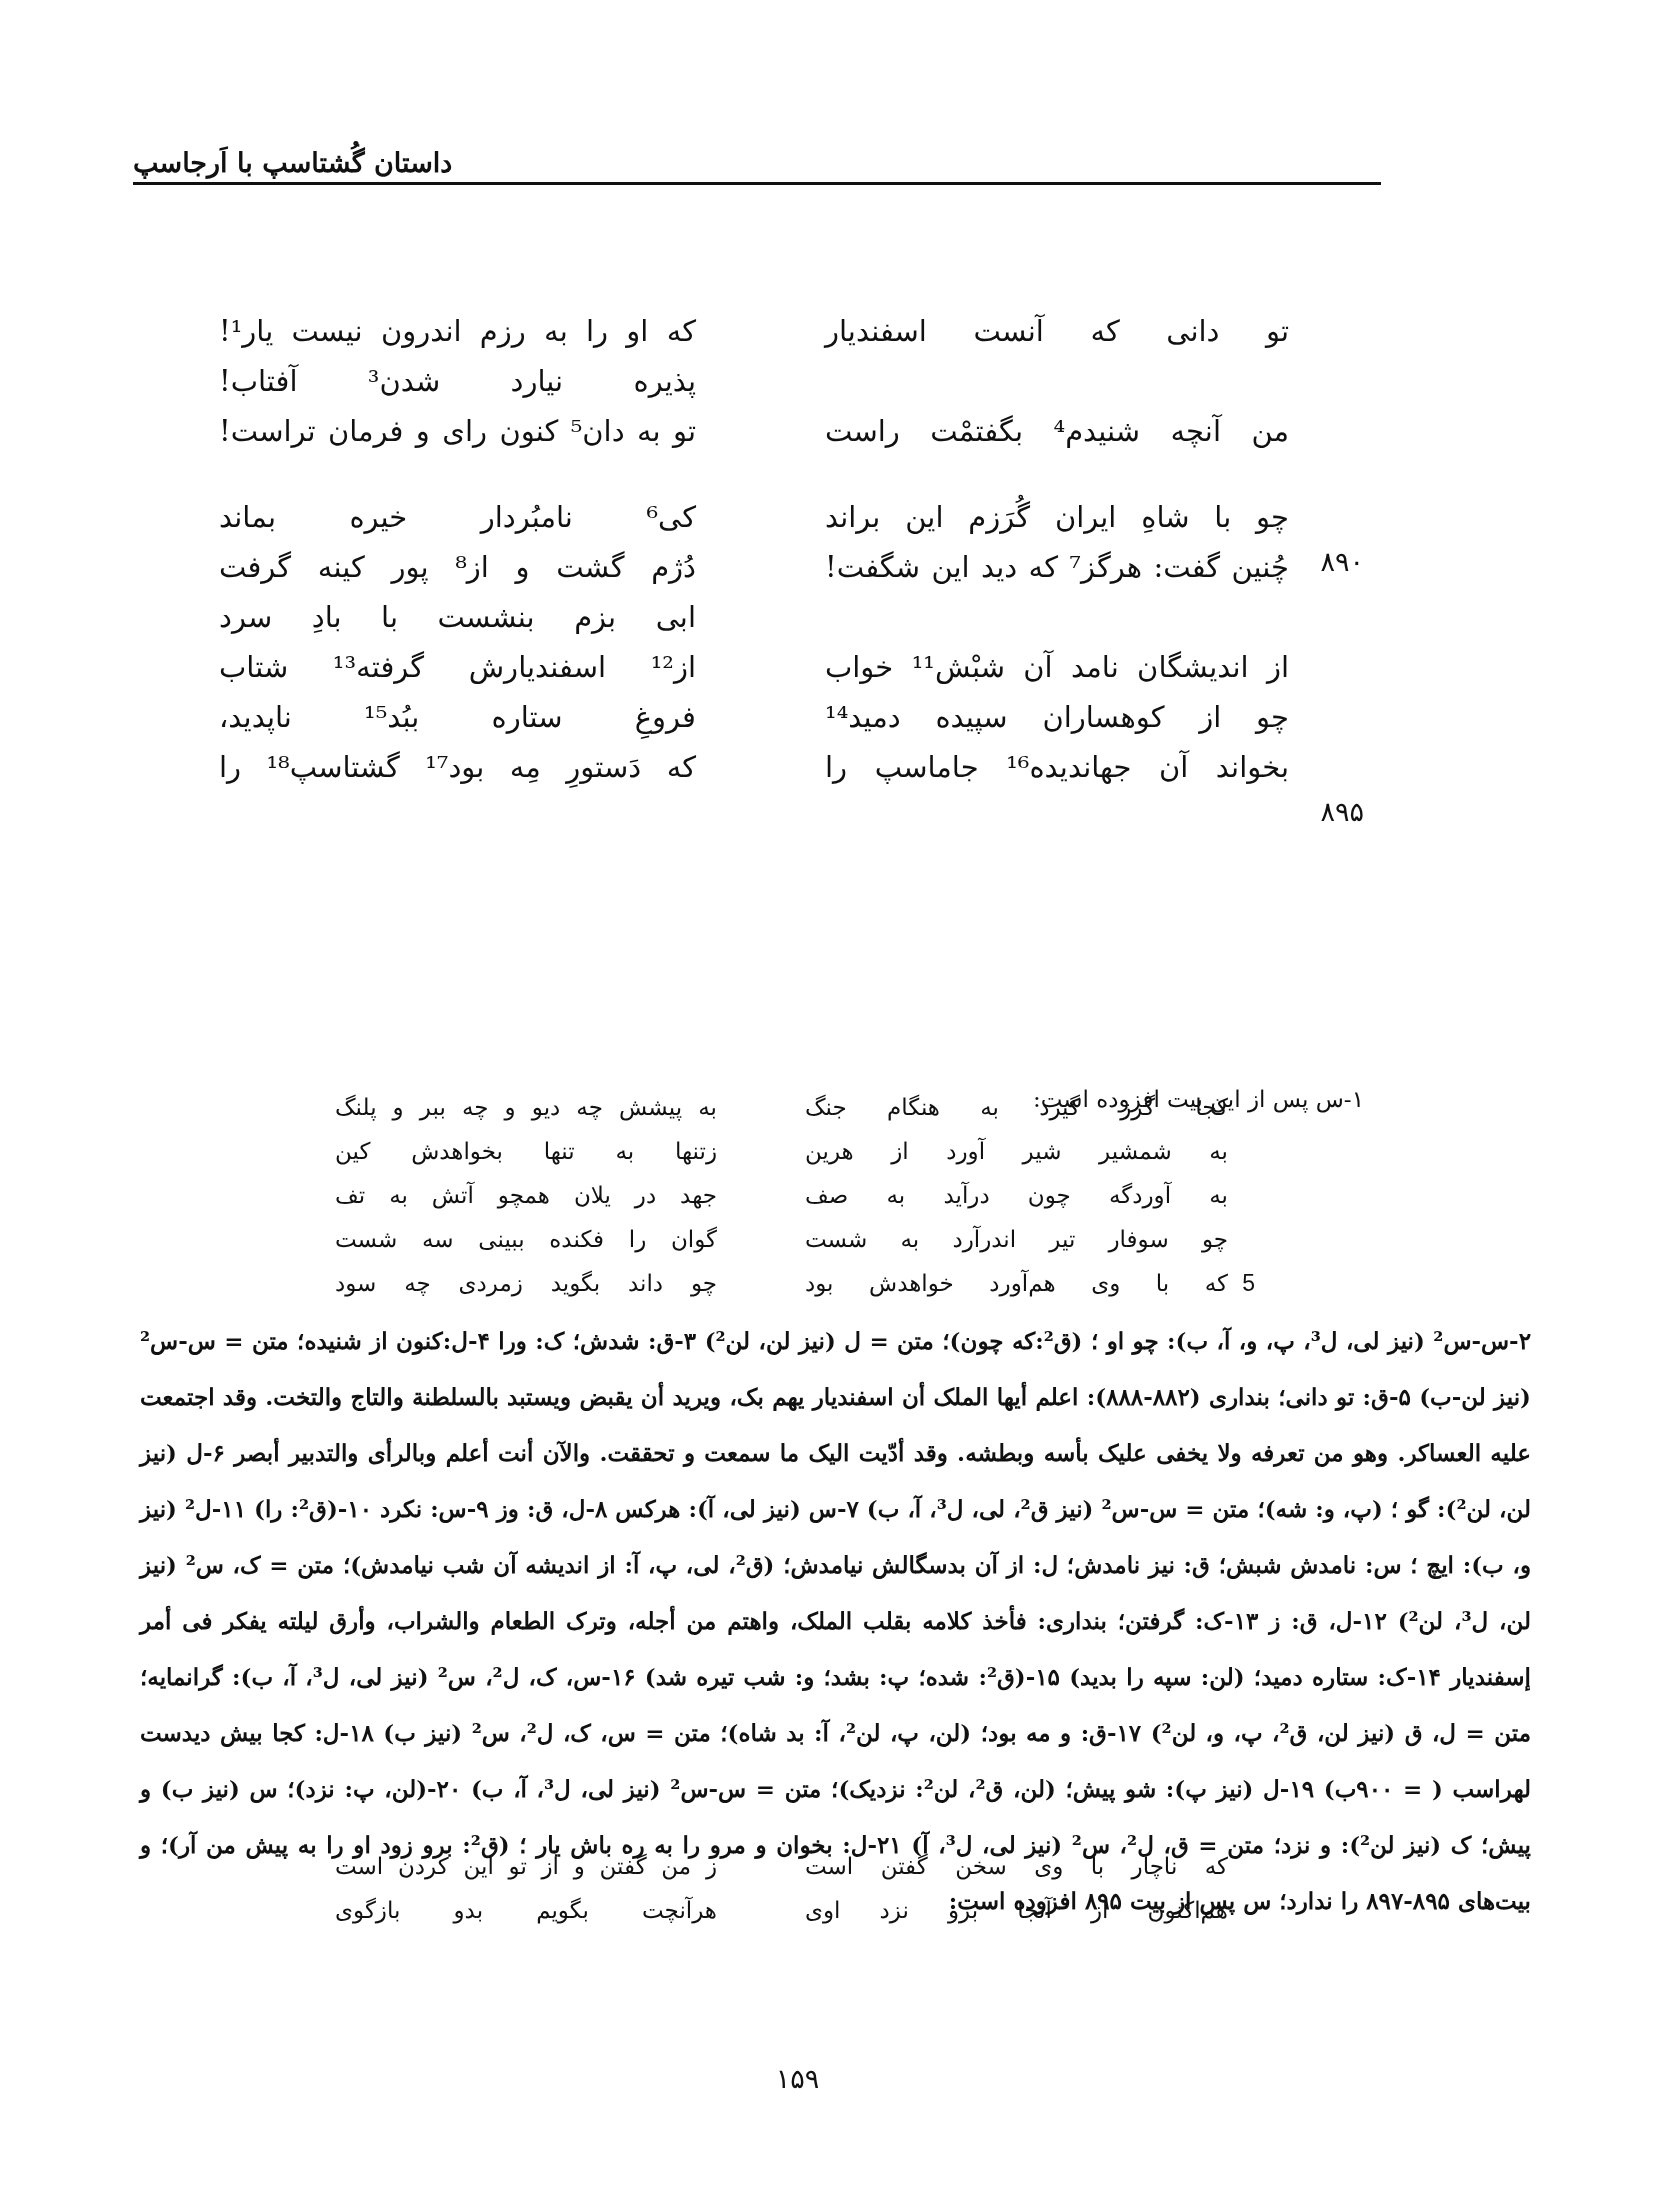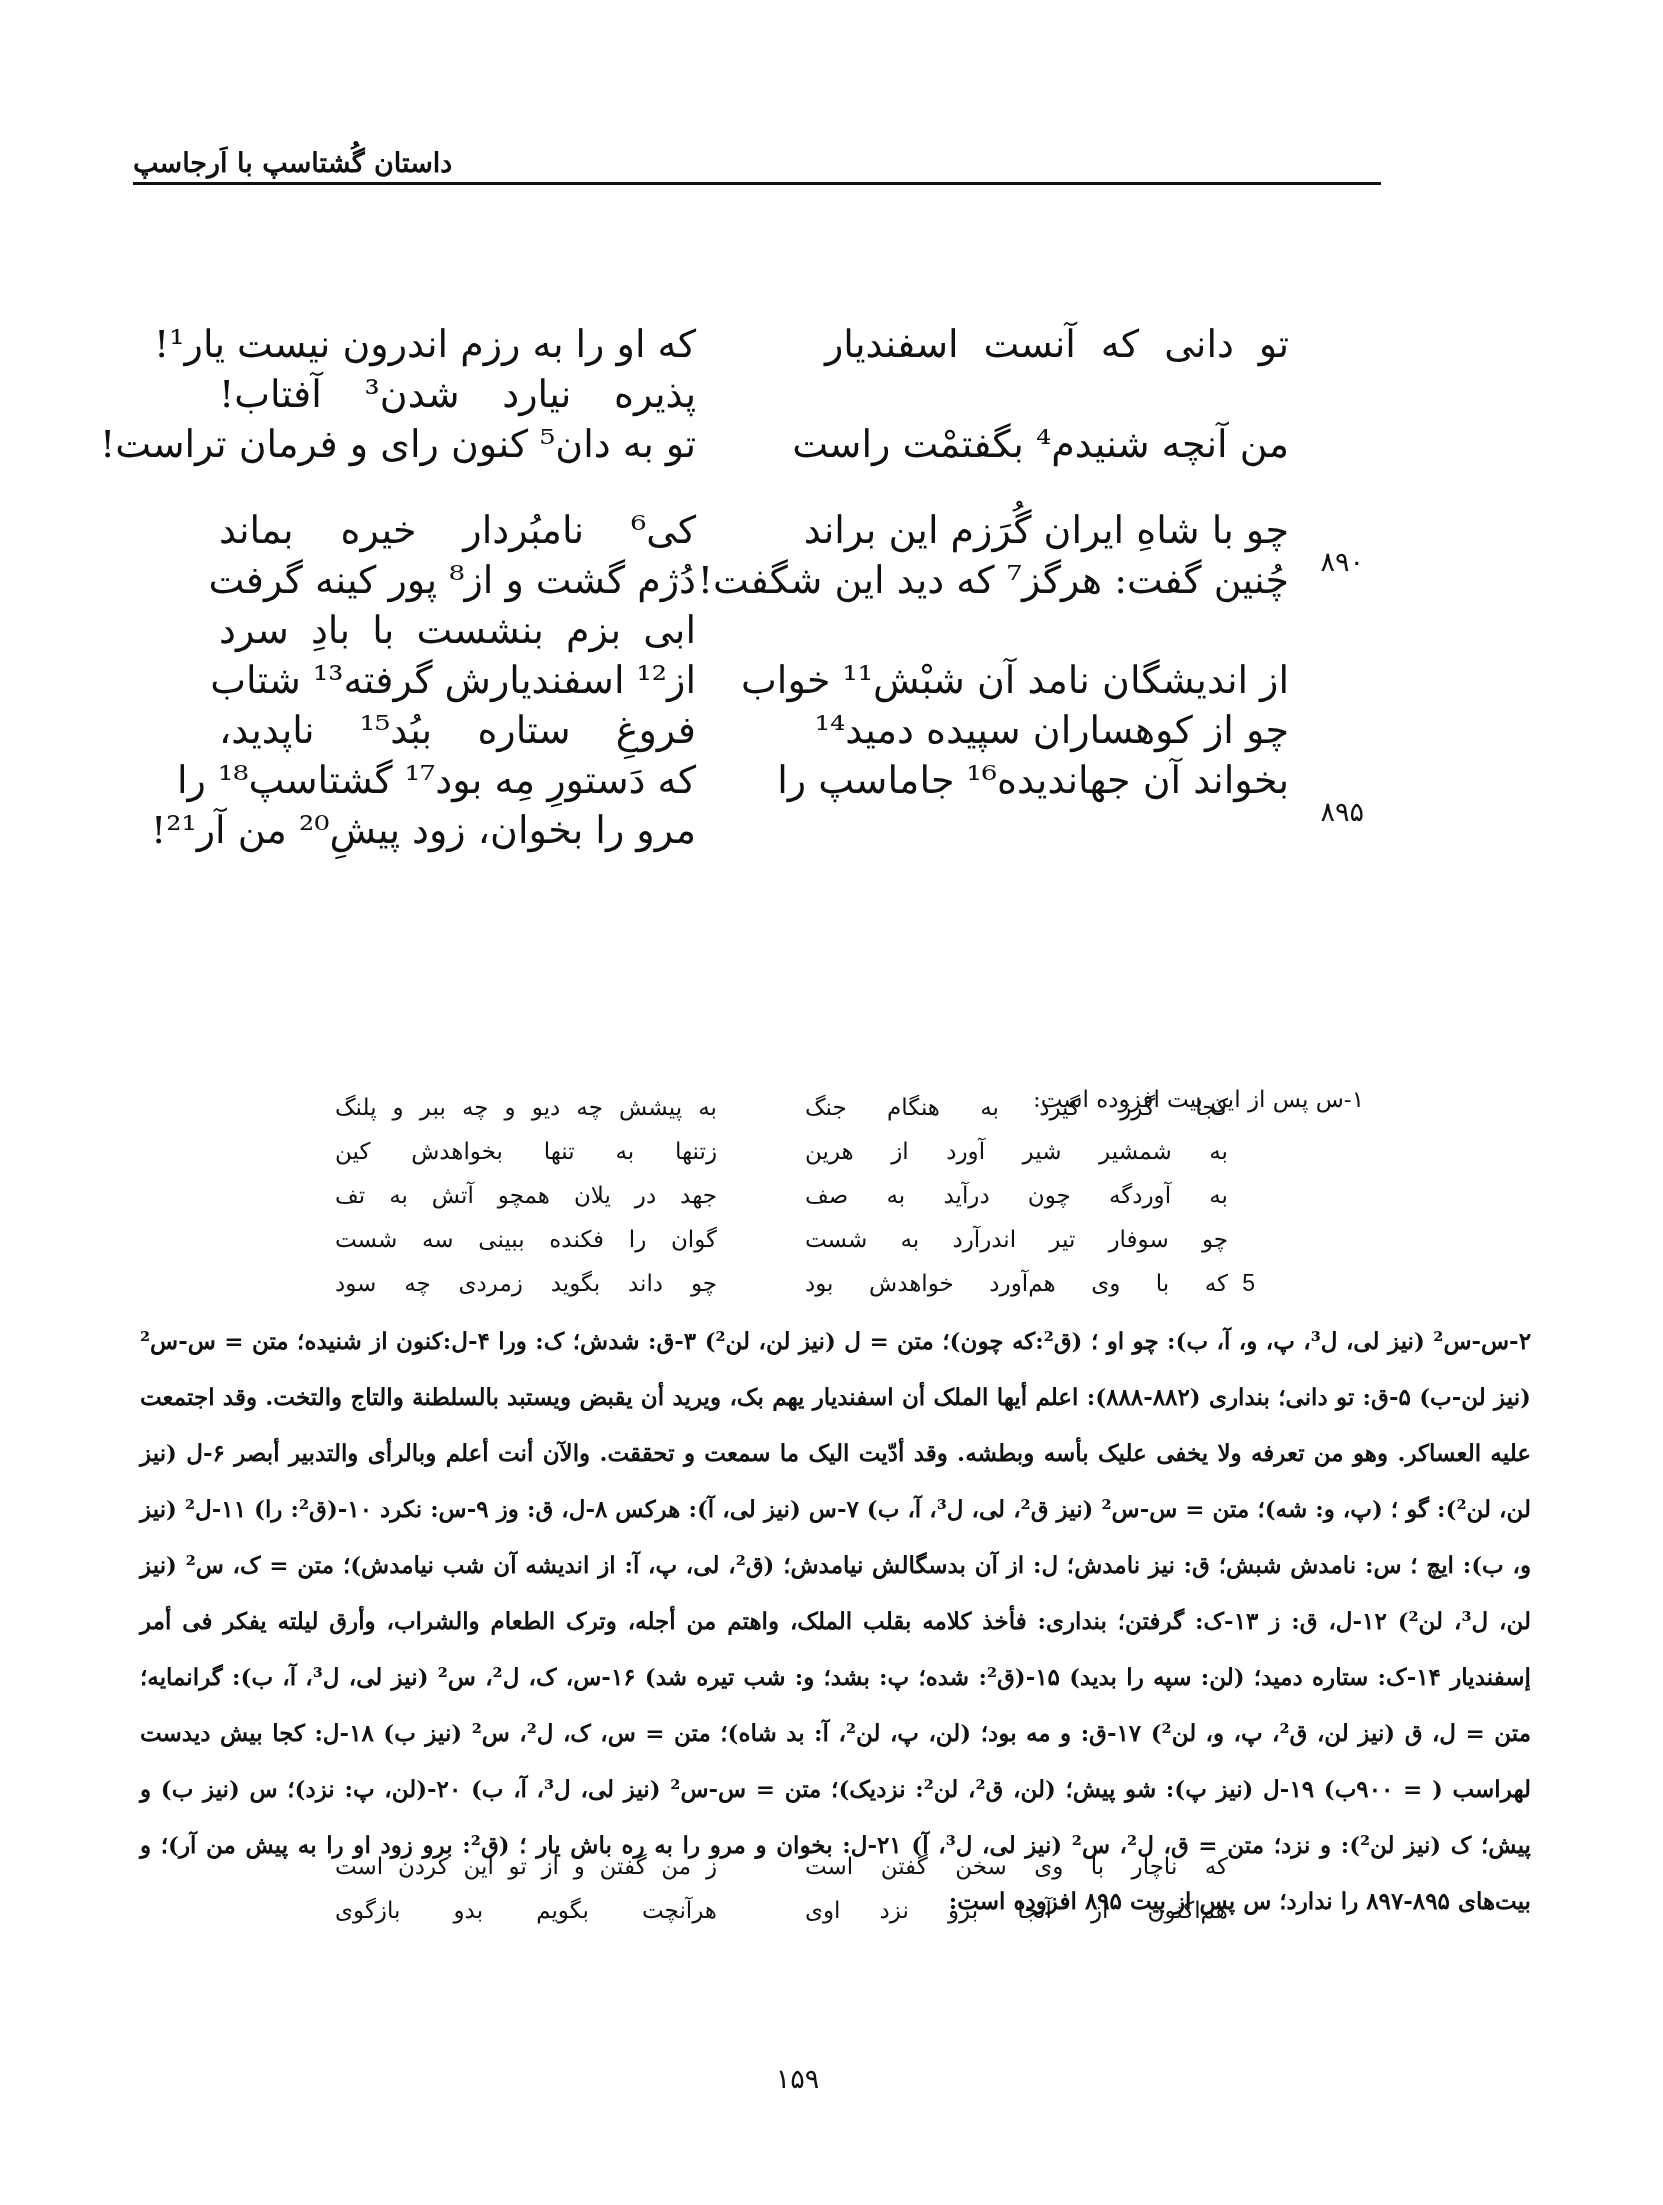--- a/index.html
+++ b/index.html
@@ -2,21 +2,21 @@
 <html style="font-size:11px"><head>
 <meta charset="utf-8">
 <style>
   html, body { margin:0; padding:0; background:#ffffff; }
   body { width:1664px; height:2205px; position:relative; overflow:hidden; color:#111; font-family:"DejaVu Serif", serif; }
   .page { position:absolute; inset:0; direction:rtl; }
   .header { position:absolute; left:133px; top:147px; width:1248px; height:35px; border-bottom:3.4px solid #111; }
   .header-title { position:absolute; left:0; top:0; font-size:27px; font-weight:bold; direction:rtl; white-space:nowrap; }
   .verse-block { position:absolute; left:205px; width:1214px; }
   .verse-row { position:relative; height:50px; }
-  .hemi { position:absolute; top:12px; font-size:38px; white-space:nowrap; direction:rtl; text-align:justify; text-align-last:justify; }
+  .hemi { position:absolute; top:4px; font-size:29px; white-space:nowrap; direction:rtl; text-align:justify; text-align-last:justify; }
   .hemi.right { right:130px; width:464px; }
   .hemi.left { right:723px; width:477px; }
   .vnum { position:absolute; right:55px; top:0; font-size:27px; direction:rtl; }
   .fn-intro { position:absolute; right:300px; top:1086px; font-size:23px; direction:rtl; }
   .fn-verses { position:absolute; left:307px; width:921px; }
   .fn-row { position:relative; height:44px; }
   .fn-hemi { position:absolute; top:0; font-size:23px; direction:rtl; white-space:nowrap; text-align:justify; text-align-last:justify; }
   .fn-hemi.right { right:0; width:423px; }
   .fn-hemi.left { right:511px; width:382px; }
   .fn-num { position:absolute; right:443px; top:0; font-size:23px; font-family:"Liberation Sans", sans-serif; }
@@ -74,21 +74,20 @@
       <span class="hemi right">چو از کوهساران سپیده دمید¹⁴</span>
       <span class="hemi left">فروغِ ستاره ببُد¹⁵ ناپدید،</span>
     </div>
     <div class="verse-row">
       <span class="vnum"></span>
       <span class="hemi right">بخواند آن جهاندیده¹⁶ جاماسپ را</span>
       <span class="hemi left">که دَستورِ مِه بود¹⁷ گشتاسپ¹⁸ را</span>
     </div>
     <div class="verse-row">
       <span class="vnum">۸۹۵</span>
-      <span class="hemi left">مرو را بخوان، زود پیشِ²⁰ من آر²¹!</span>
     </div>
   </div>
 
   <div class="fn-intro">۱-س پس از این بیت افزوده است:</div>
 
   <div class="fn-verses" style="top:1094px;">
     <div class="fn-row">
       <span class="fn-num"></span>
       <span class="fn-hemi right">کجا گرز گیرد به هنگام جنگ</span>
       <span class="fn-hemi left">به پیشش چه دیو و چه ببر و پلنگ</span>

